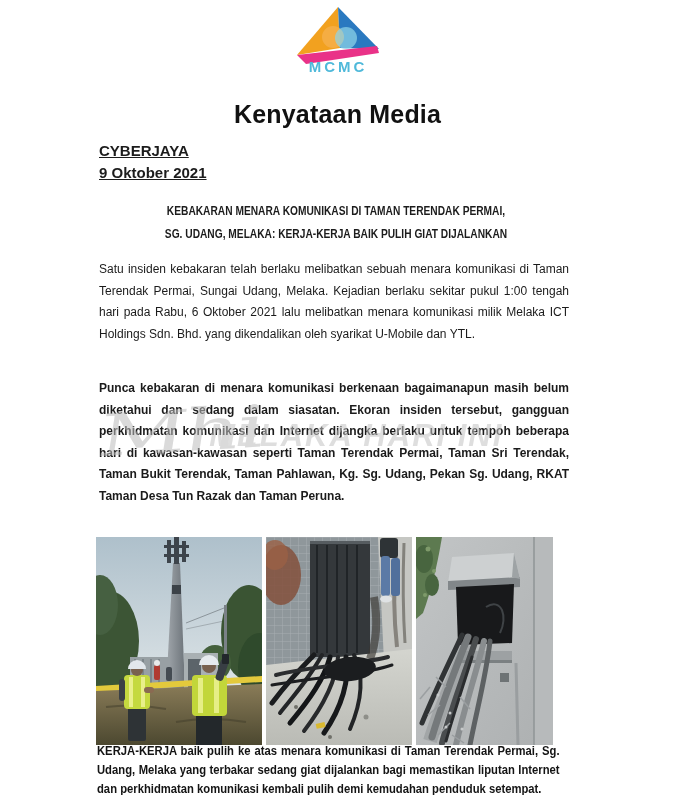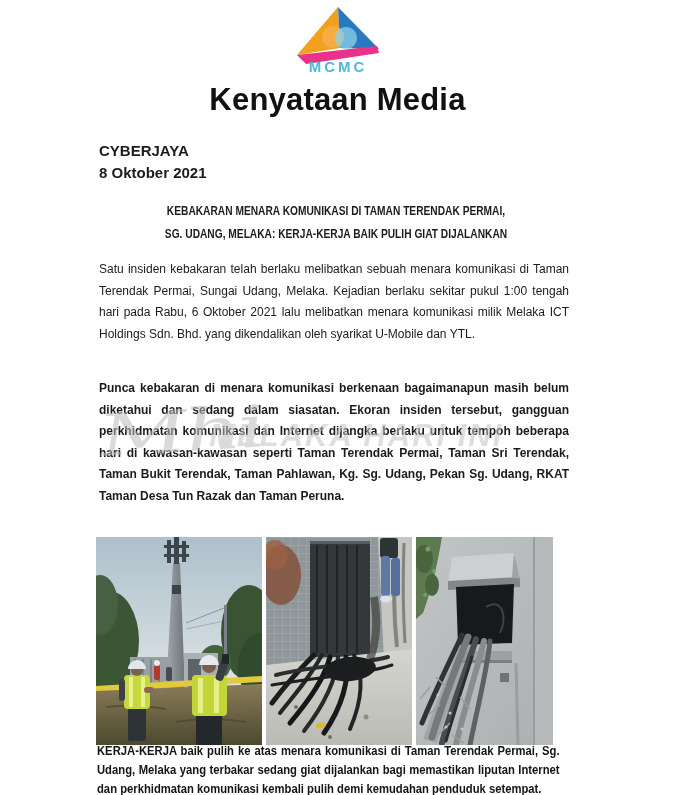--- a/index.html
+++ b/index.html
@@ -4,26 +4,26 @@
 <style>
   html,body{margin:0;padding:0;background:#ffffff;}
   .page{
     position:relative;width:675px;height:795px;background:#ffffff;overflow:hidden;
     font-family:"Liberation Sans",sans-serif;color:#1c1c1c;
   }
   
   .logo-wrap{position:absolute;top:6px;left:0;right:0;text-align:center;}
   
   .doc-title{
-    position:absolute;top:82px;left:0;width:100%;text-align:center;
-    font-size:31px;font-weight:bold;color:#111;letter-spacing:.2px;
+    position:absolute;top:100px;left:0;width:100%;text-align:center;
+    font-size:25px;font-weight:bold;color:#111;letter-spacing:.2px;
   }
   
   .dateline{position:absolute;top:140px;left:99px;font-size:15px;font-weight:bold;line-height:22px;}
-  .dateline span{display:block;}
+  .dateline span{display:block;text-decoration:underline;}
   
   .headline{position:absolute;top:200px;left:100px;width:472px;text-align:center;
     font-size:12px;font-weight:bold;line-height:22.5px;}
   .headline .hl-line{display:block;white-space:nowrap;transform:scaleX(.85);transform-origin:50% 0;}
   
   .para{position:absolute;left:99px;width:470px;font-size:12px;line-height:21.6px;
     text-align:justify;color:#1b1b1b;}
   .para-1{top:259px;}
   .para-2{top:378px;font-weight:bold;}
   
@@ -64,21 +64,21 @@
       <circle cx="41" cy="31" r="11" opacity="0.8" fill="#F5B04C"></circle>
       <circle cx="54" cy="32" r="11" opacity="0.72" fill="#8FD4E8"></circle>
       <text x="46" y="66" text-anchor="middle" font-family="Liberation Sans, sans-serif" font-size="15" font-weight="bold" letter-spacing="3" fill="#4FB9DA">MCMC</text>
     </svg>
   </div>
 
   <div class="doc-title">Kenyataan Media</div>
 
   <div class="dateline">
     <span>CYBERJAYA</span>
-    <span>8 Oktober 2021</span>
+    <span>9 Oktober 2021</span>
   </div>
 
   <div class="headline">
     <span class="hl-line">KEBAKARAN MENARA KOMUNIKASI DI TAMAN TERENDAK PERMAI,</span>
     <span class="hl-line">SG. UDANG, MELAKA: KERJA-KERJA BAIK PULIH GIAT DIJALANKAN</span>
   </div>
 
   <div class="para para-1">Satu insiden kebakaran telah berlaku melibatkan sebuah menara komunikasi di Taman Terendak Permai, Sungai Udang, Melaka. Kejadian berlaku sekitar pukul 1:00 tengah hari pada Rabu, 6 Oktober 2021 lalu melibatkan menara komunikasi milik Melaka ICT Holdings Sdn. Bhd. yang dikendalikan oleh syarikat U-Mobile dan YTL.</div>
   <div class="para para-2">Punca kebakaran di menara komunikasi berkenaan bagaimanapun masih belum diketahui dan sedang dalam siasatan. Ekoran insiden tersebut, gangguan perkhidmatan komunikasi dan Internet dijangka berlaku untuk tempoh beberapa hari di kawasan-kawasan seperti Taman Terendak Permai, Taman Sri Terendak, Taman Bukit Terendak, Taman Pahlawan, Kg. Sg. Udang, Pekan Sg. Udang, RKAT Taman Desa Tun Razak dan Taman Peruna.</div>
 

